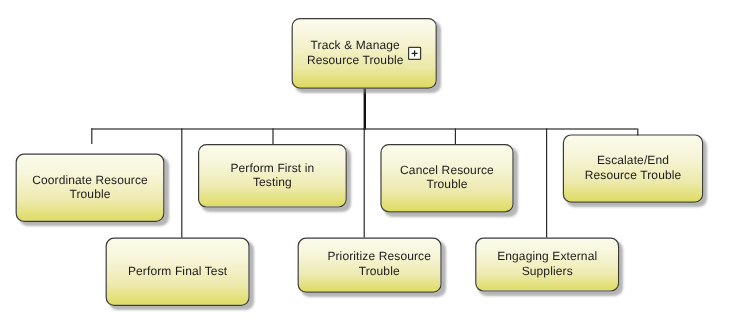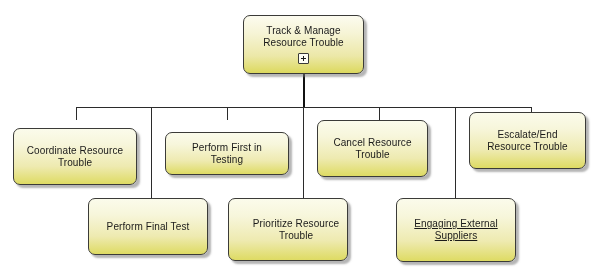--- a/index.html
+++ b/index.html
@@ -52,21 +52,20 @@
   }
   .node.root {
     background: linear-gradient(to bottom, #fcfbef 0%, #f6f4d6 30%, #ece8a8 70%, #dcd95e 100%);
   }
   .node .label {
     display: block;
     white-space: pre-line;
   }
   .node.root .inner {
     display: flex;
-    flex-direction: column;
     align-items: center;
     justify-content: center;
     gap: 4px;
   }
   .expander {
     width: 11px;
     height: 11px;
     box-sizing: border-box;
     border: 1px solid #3a3a38;
     background: #fdfdf4;
@@ -111,42 +110,42 @@
 Resource Trouble</span>
       <span class="expander" title="+"></span>
     </div>
   </div>
 
   <div class="node" style="left:13px; top:128px; width:124px; height:57px;">
     <span class="label">Coordinate Resource
 Trouble</span>
   </div>
 
-  <div class="node" style="left:165px; top:120px; width:124px; height:43px;margin-top:12px;">
+  <div class="node" style="left:165px; top:120px; width:124px; height:53px;">
     <span class="label">Perform First in
 Testing</span>
   </div>
 
   <div class="node" style="left:317px; top:120px; width:111px; height:57px;">
     <span class="label">Cancel Resource
 Trouble</span>
   </div>
 
   <div class="node" style="left:469px; top:112px; width:117px; height:57px;">
     <span class="label">Escalate/End
 Resource Trouble</span>
   </div>
 
   <div class="node" style="left:88px; top:198px; width:120px; height:57px;">
     <span class="label">Perform Final Test</span>
   </div>
 
-  <div class="node" style="left:228px; top:198px; width:120px; height:63px;padding-left:21px;">
+  <div class="node" style="left:248px; top:198px; width:120px; height:46px;padding-left:21px;">
     <span class="label">Prioritize Resource
 Trouble</span>
   </div>
 
-  <div class="node" style="left:396px; top:198px; width:120px; height:64px;text-decoration:underline;">
+  <div class="node" style="left:396px; top:198px; width:120px; height:45px;">
     <span class="label">Engaging External
 Suppliers</span>
   </div>
 
 </div>
 
 </body></html>

